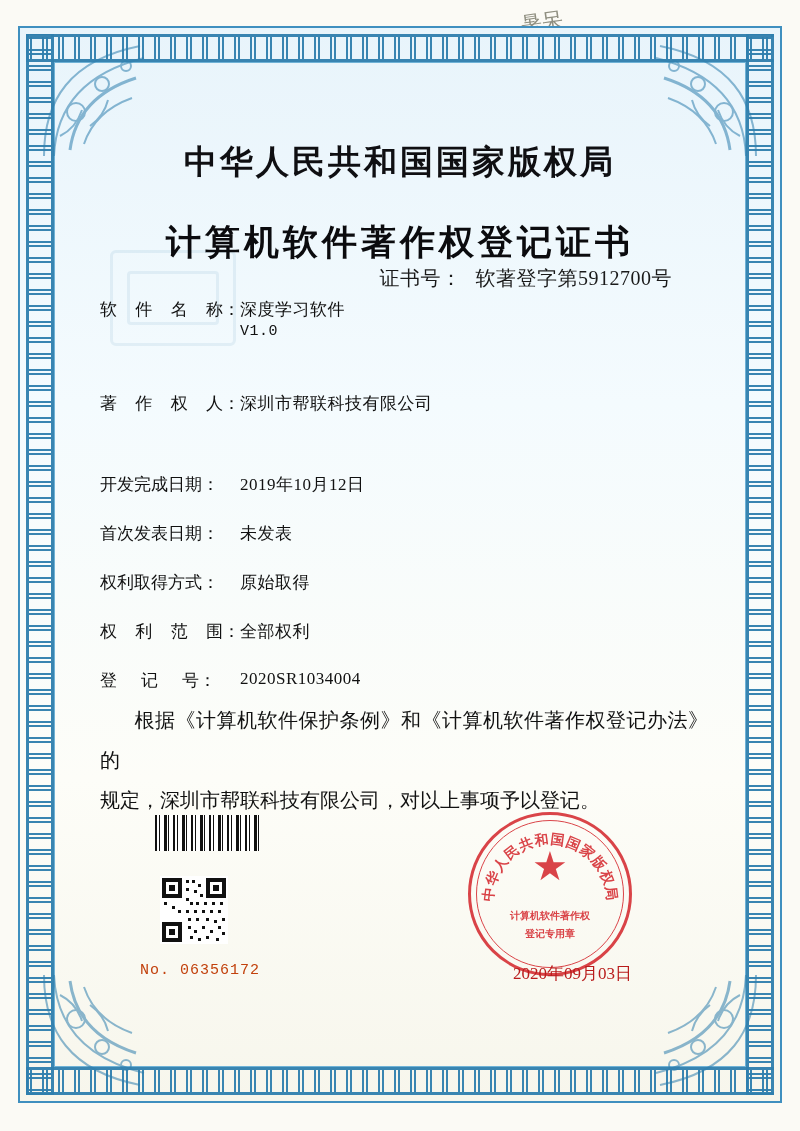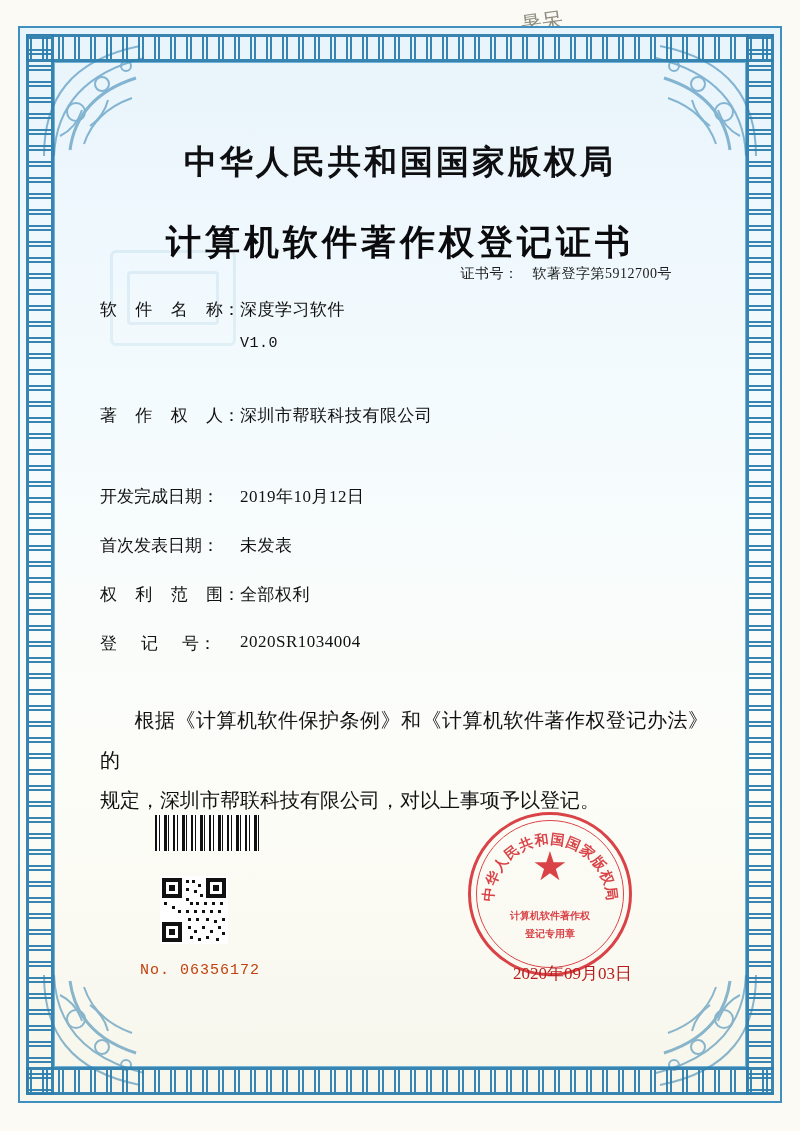--- a/index.html
+++ b/index.html
@@ -100,21 +100,21 @@
     margin-top:34px;
     font-family:"Liberation Serif", serif;
     font-size:35px;
     font-weight:700;
     letter-spacing:4px;
     color:#0b0b0e;
   }
   .cert-no{
     position:absolute;
     right:128px;top:265px;
-    font-size:14px;
+    font-size:20px;
     color:#1a1a1a;
     letter-spacing:.5px;
   }
   .cert-no .lbl{margin-right:14px;}
 
   
   .fields{
     position:absolute;
     left:100px;top:298px;right:90px;
   }
@@ -133,21 +133,21 @@
   }
   .k.spread{
     display:flex;
     justify-content:space-between;
   }
   .k.spread span{display:inline-block;}
   .row .v{
     flex:1;
     letter-spacing:.5px;
   }
-  .v .line2{display:block;font-family:"Liberation Mono", monospace;font-size:15px;margin-top:14px;}
+  .v .line2{display:block;font-family:"Liberation Mono", monospace;font-size:15px;margin-top:2px;}
 
   .row-name{margin-bottom:8px;}
   .row-owner{margin-top:52px;}
 
   .block2{margin-top:58px;}
   .block2 .row{margin-bottom:26px;justify-content:space-between;}
   .v-mono{font-family:"Liberation Serif", serif;}
 
   
   .para{
@@ -361,20 +361,24 @@
       <div class="row">
         <div class="k">开发完成日期：</div>
         <div class="v">2019年10月12日</div>
       </div>
 
       <div class="row">
         <div class="k">首次发表日期：</div>
         <div class="v">未发表</div>
       </div>
 
+      <div class="row">
+        <div class="k">权利取得方式：</div>
+        <div class="v">原始取得</div>
+      </div>
 
       <div class="row">
         <div class="k spread">
           <span>权</span>
           <span>利</span>
           <span>范</span>
           <span>围：</span>
         </div>
         <div class="v">全部权利</div>
       </div>

